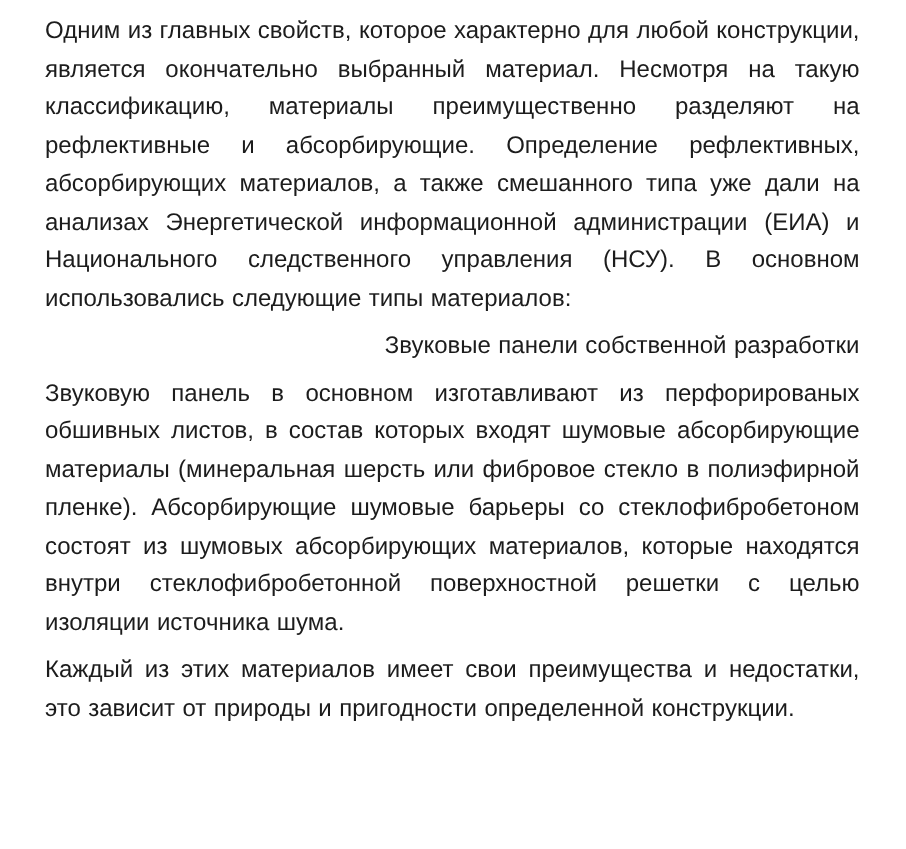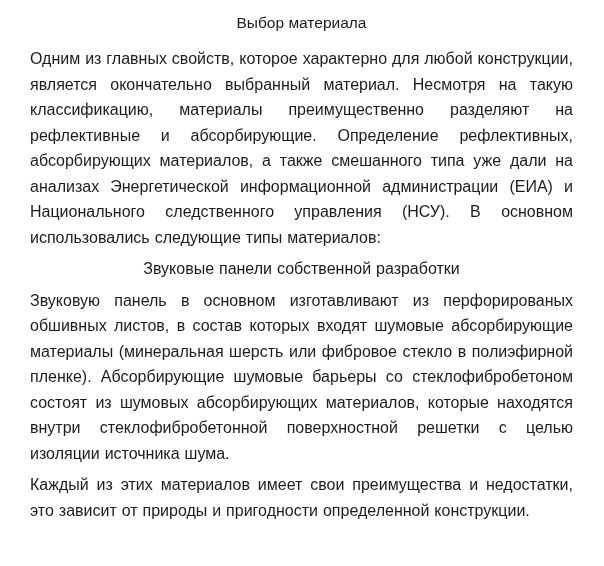--- a/index.html
+++ b/index.html
@@ -28,28 +28,27 @@
   .para {
     font-size: 16px;
     line-height: 25.5px;
     text-align: justify;
     text-justify: inter-word;
     margin: 0 0 6px 0;
     color: #1c1c1c;
     word-spacing: 0.5px;
   }
   .para.subheading {
-    text-align: center;
+    text-align: right;
   }
 </style>
 </head>
 <body>
 
 <div class="page">
-  <div class="doc-title">Выбор материала</div>
 
   <p class="para">Одним из главных свойств, которое характерно для любой конструкции, является окончательно выбранный материал. Несмотря на такую классификацию, материалы преимущественно разделяют на рефлективные и абсорбирующие. Определение рефлективных, абсорбирующих материалов, а также смешанного типа уже дали на анализах Энергетической информационной администрации (ЕИА) и Национального следственного управления (НСУ). В основном использовались следующие типы материалов:</p>
 
 
   <p class="para subheading">Звуковые панели собственной разработки</p>
 
   <p class="para">Звуковую панель в основном изготавливают из перфорированых обшивных листов, в состав которых входят шумовые абсорбирующие материалы (минеральная шерсть или фибровое стекло в полиэфирной пленке). Абсорбирующие шумовые барьеры со стеклофибробетоном состоят из шумовых абсорбирующих материалов, которые находятся внутри стеклофибробетонной поверхностной решетки с целью изоляции источника шума.</p>
 
   <p class="para">Каждый из этих материалов имеет свои преимущества и недостатки, это зависит от природы и пригодности определенной конструкции.</p>
 </div>

